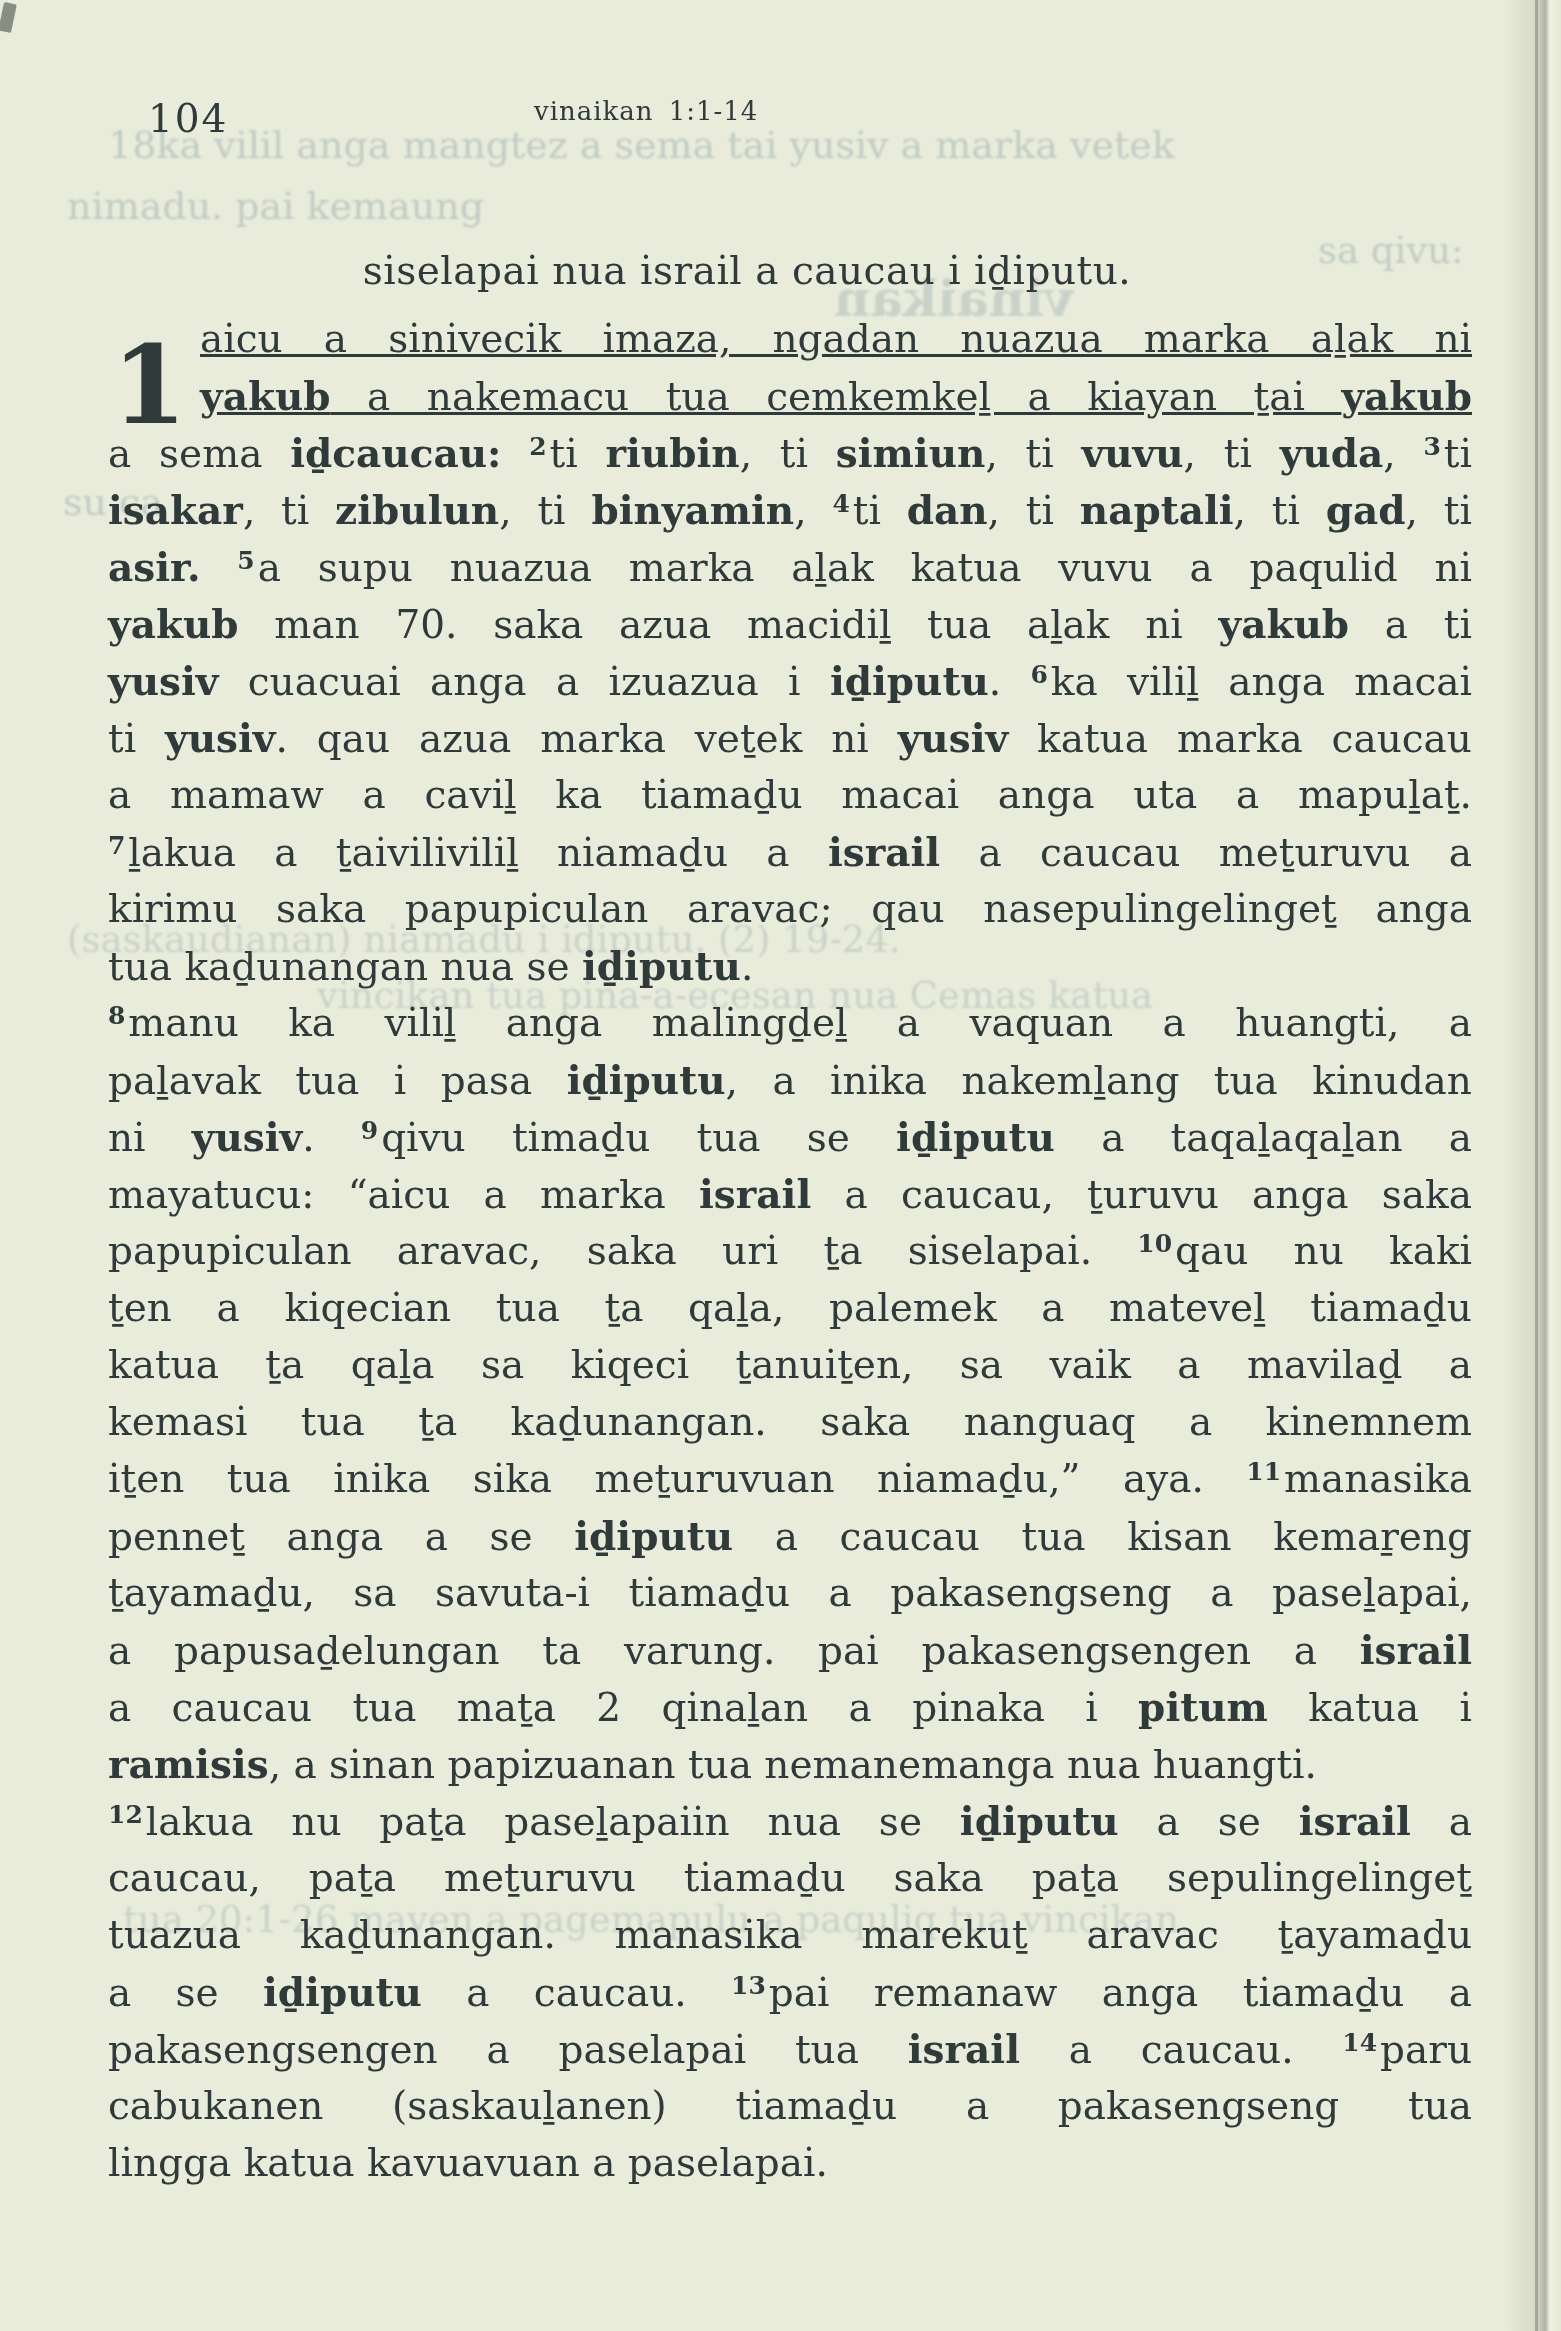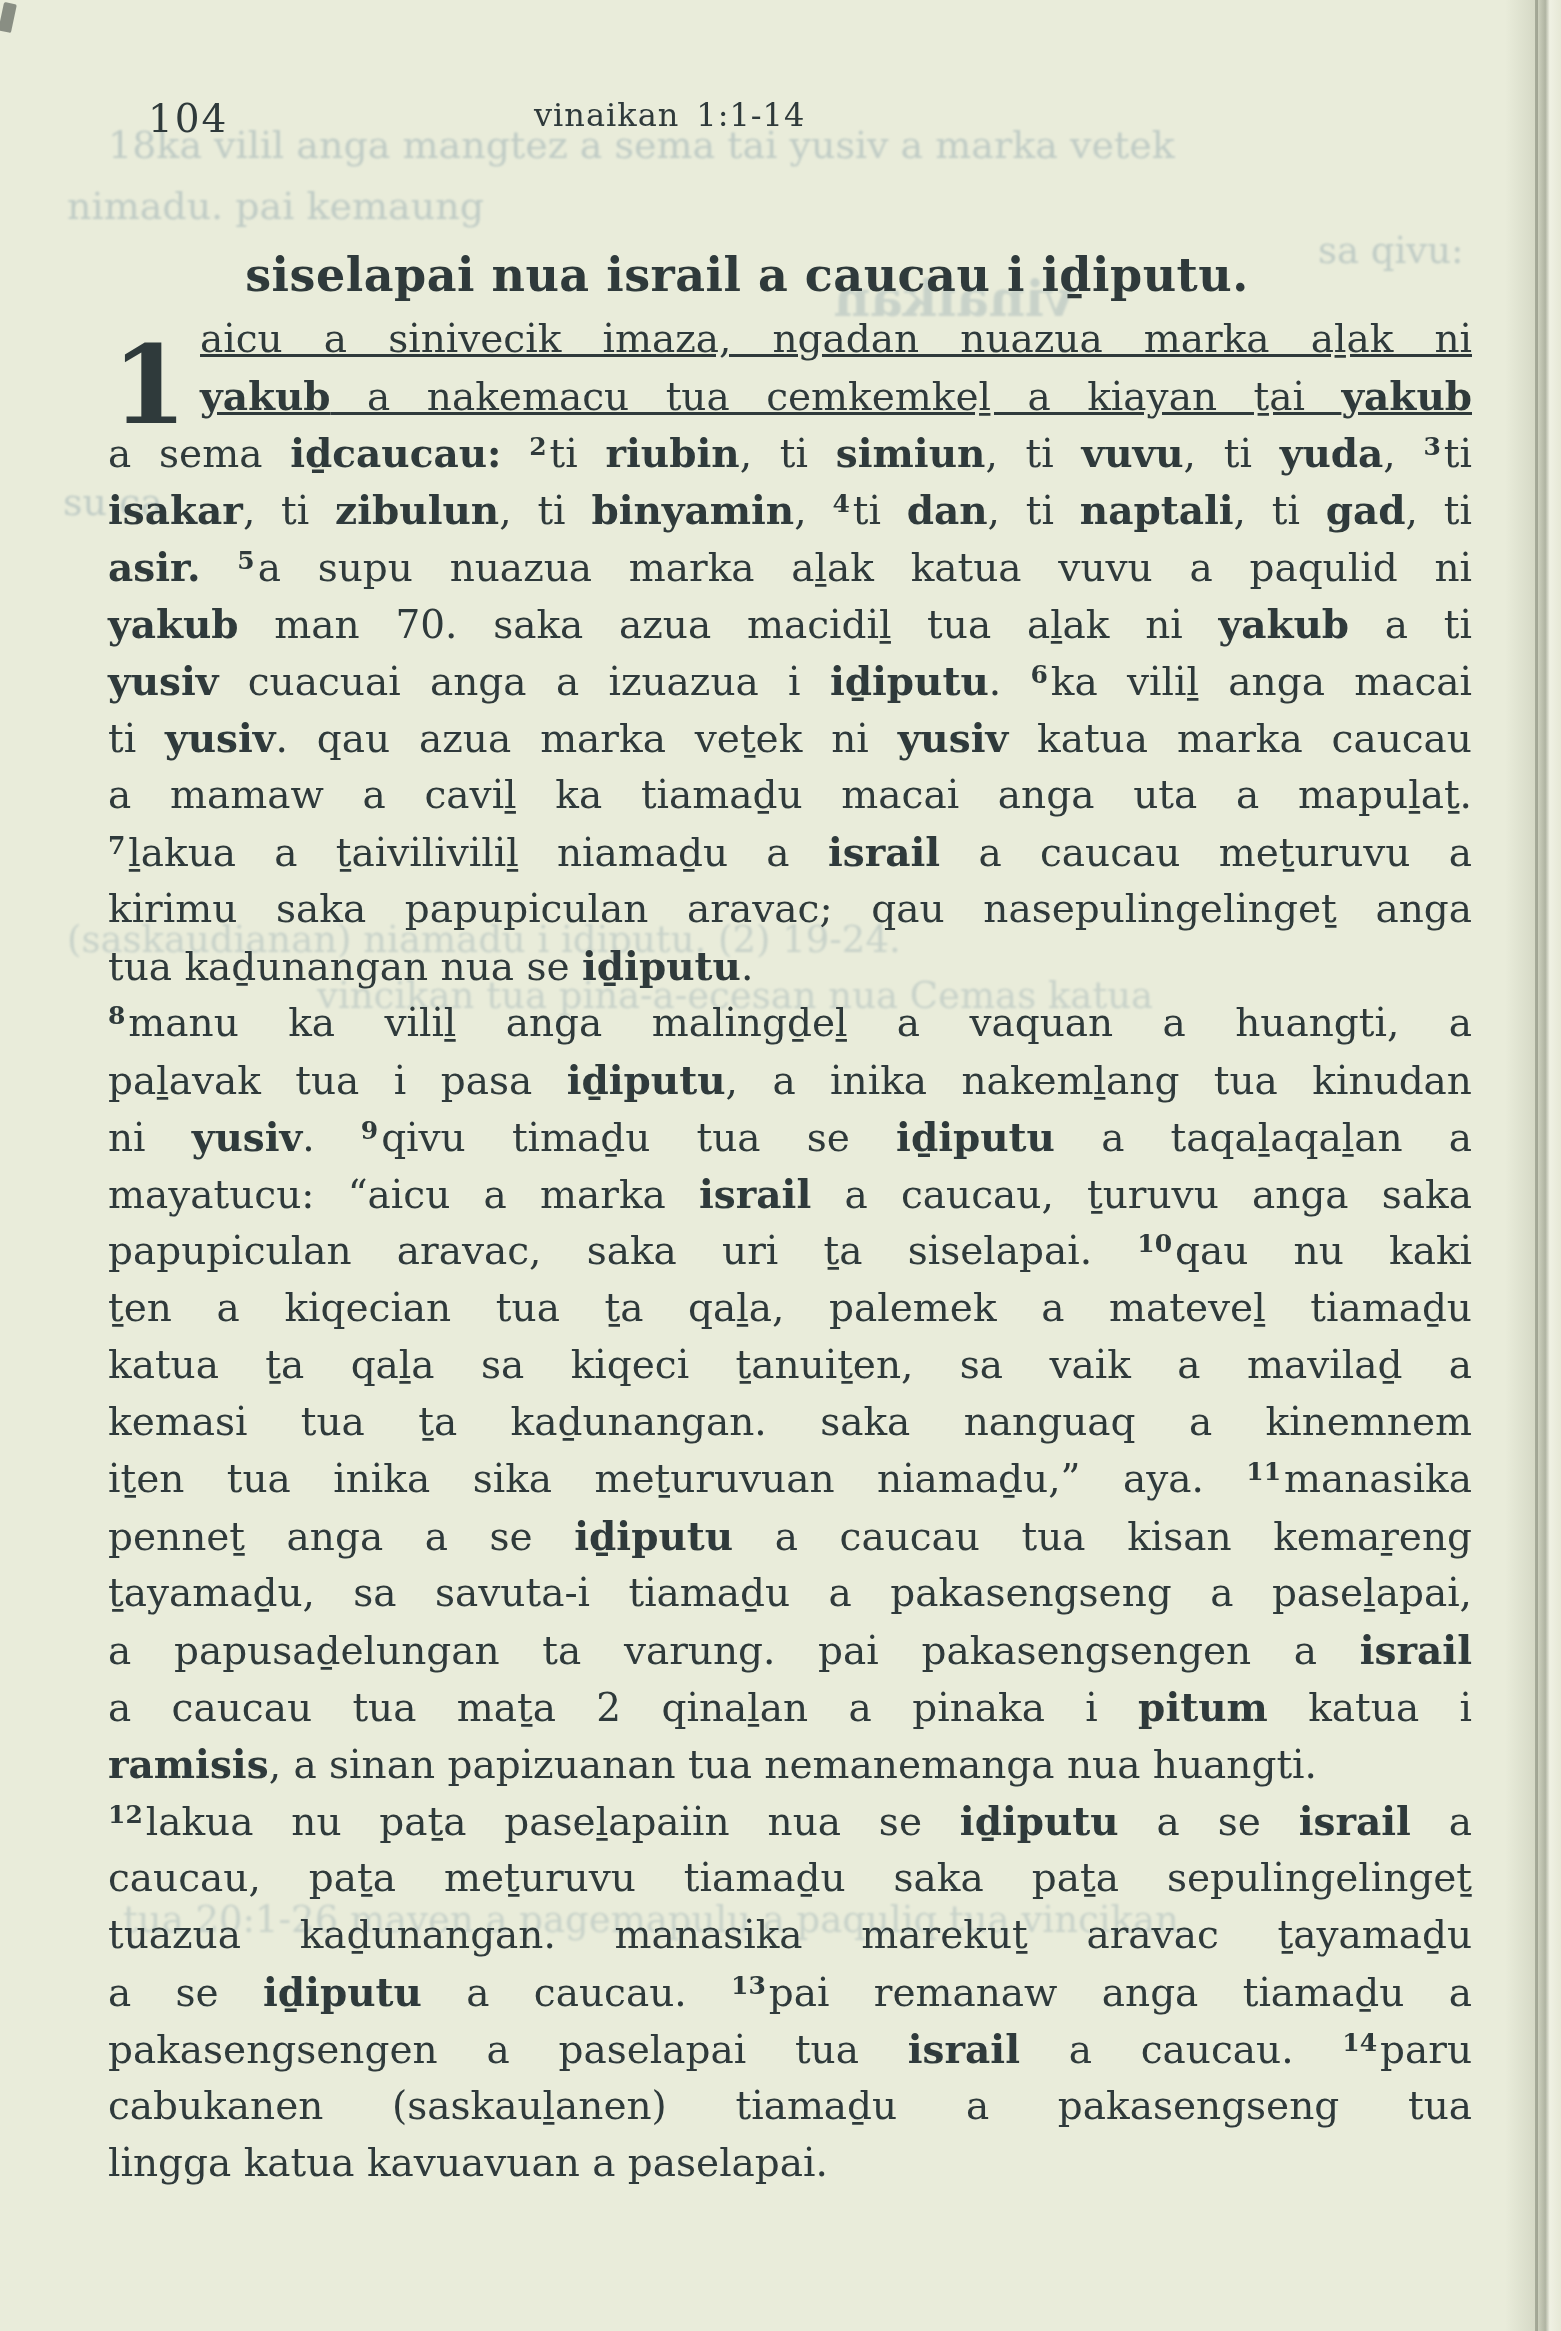--- a/index.html
+++ b/index.html
@@ -33,30 +33,30 @@
     background:rgba(78,84,66,.35);
   }
 
   
   .page-number{
     position:absolute;left:113px;top:96px;
     font-size:39px;letter-spacing:1.9px;margin-left:35px;
   }
   .running-head{
     position:absolute;left:534px;top:96px;
-    font-size:32px;letter-spacing:1px;
+    font-size:26px;letter-spacing:1px;
     word-spacing:5.8px;
   }
 
   
   .section-heading{
     position:absolute;left:108px;top:248px;width:1364px;
     text-align:center;
     transform:translateX(-43px);
-    font-weight:700;font-size:46px;
+    font-weight:400;font-size:39px;
     letter-spacing:0.5px;
   }
 
   
   .body-text{
     position:absolute;left:108px;top:312px;width:1364px;
     font-size:39px;
   }
   .paragraph{position:relative;}
   .line{

